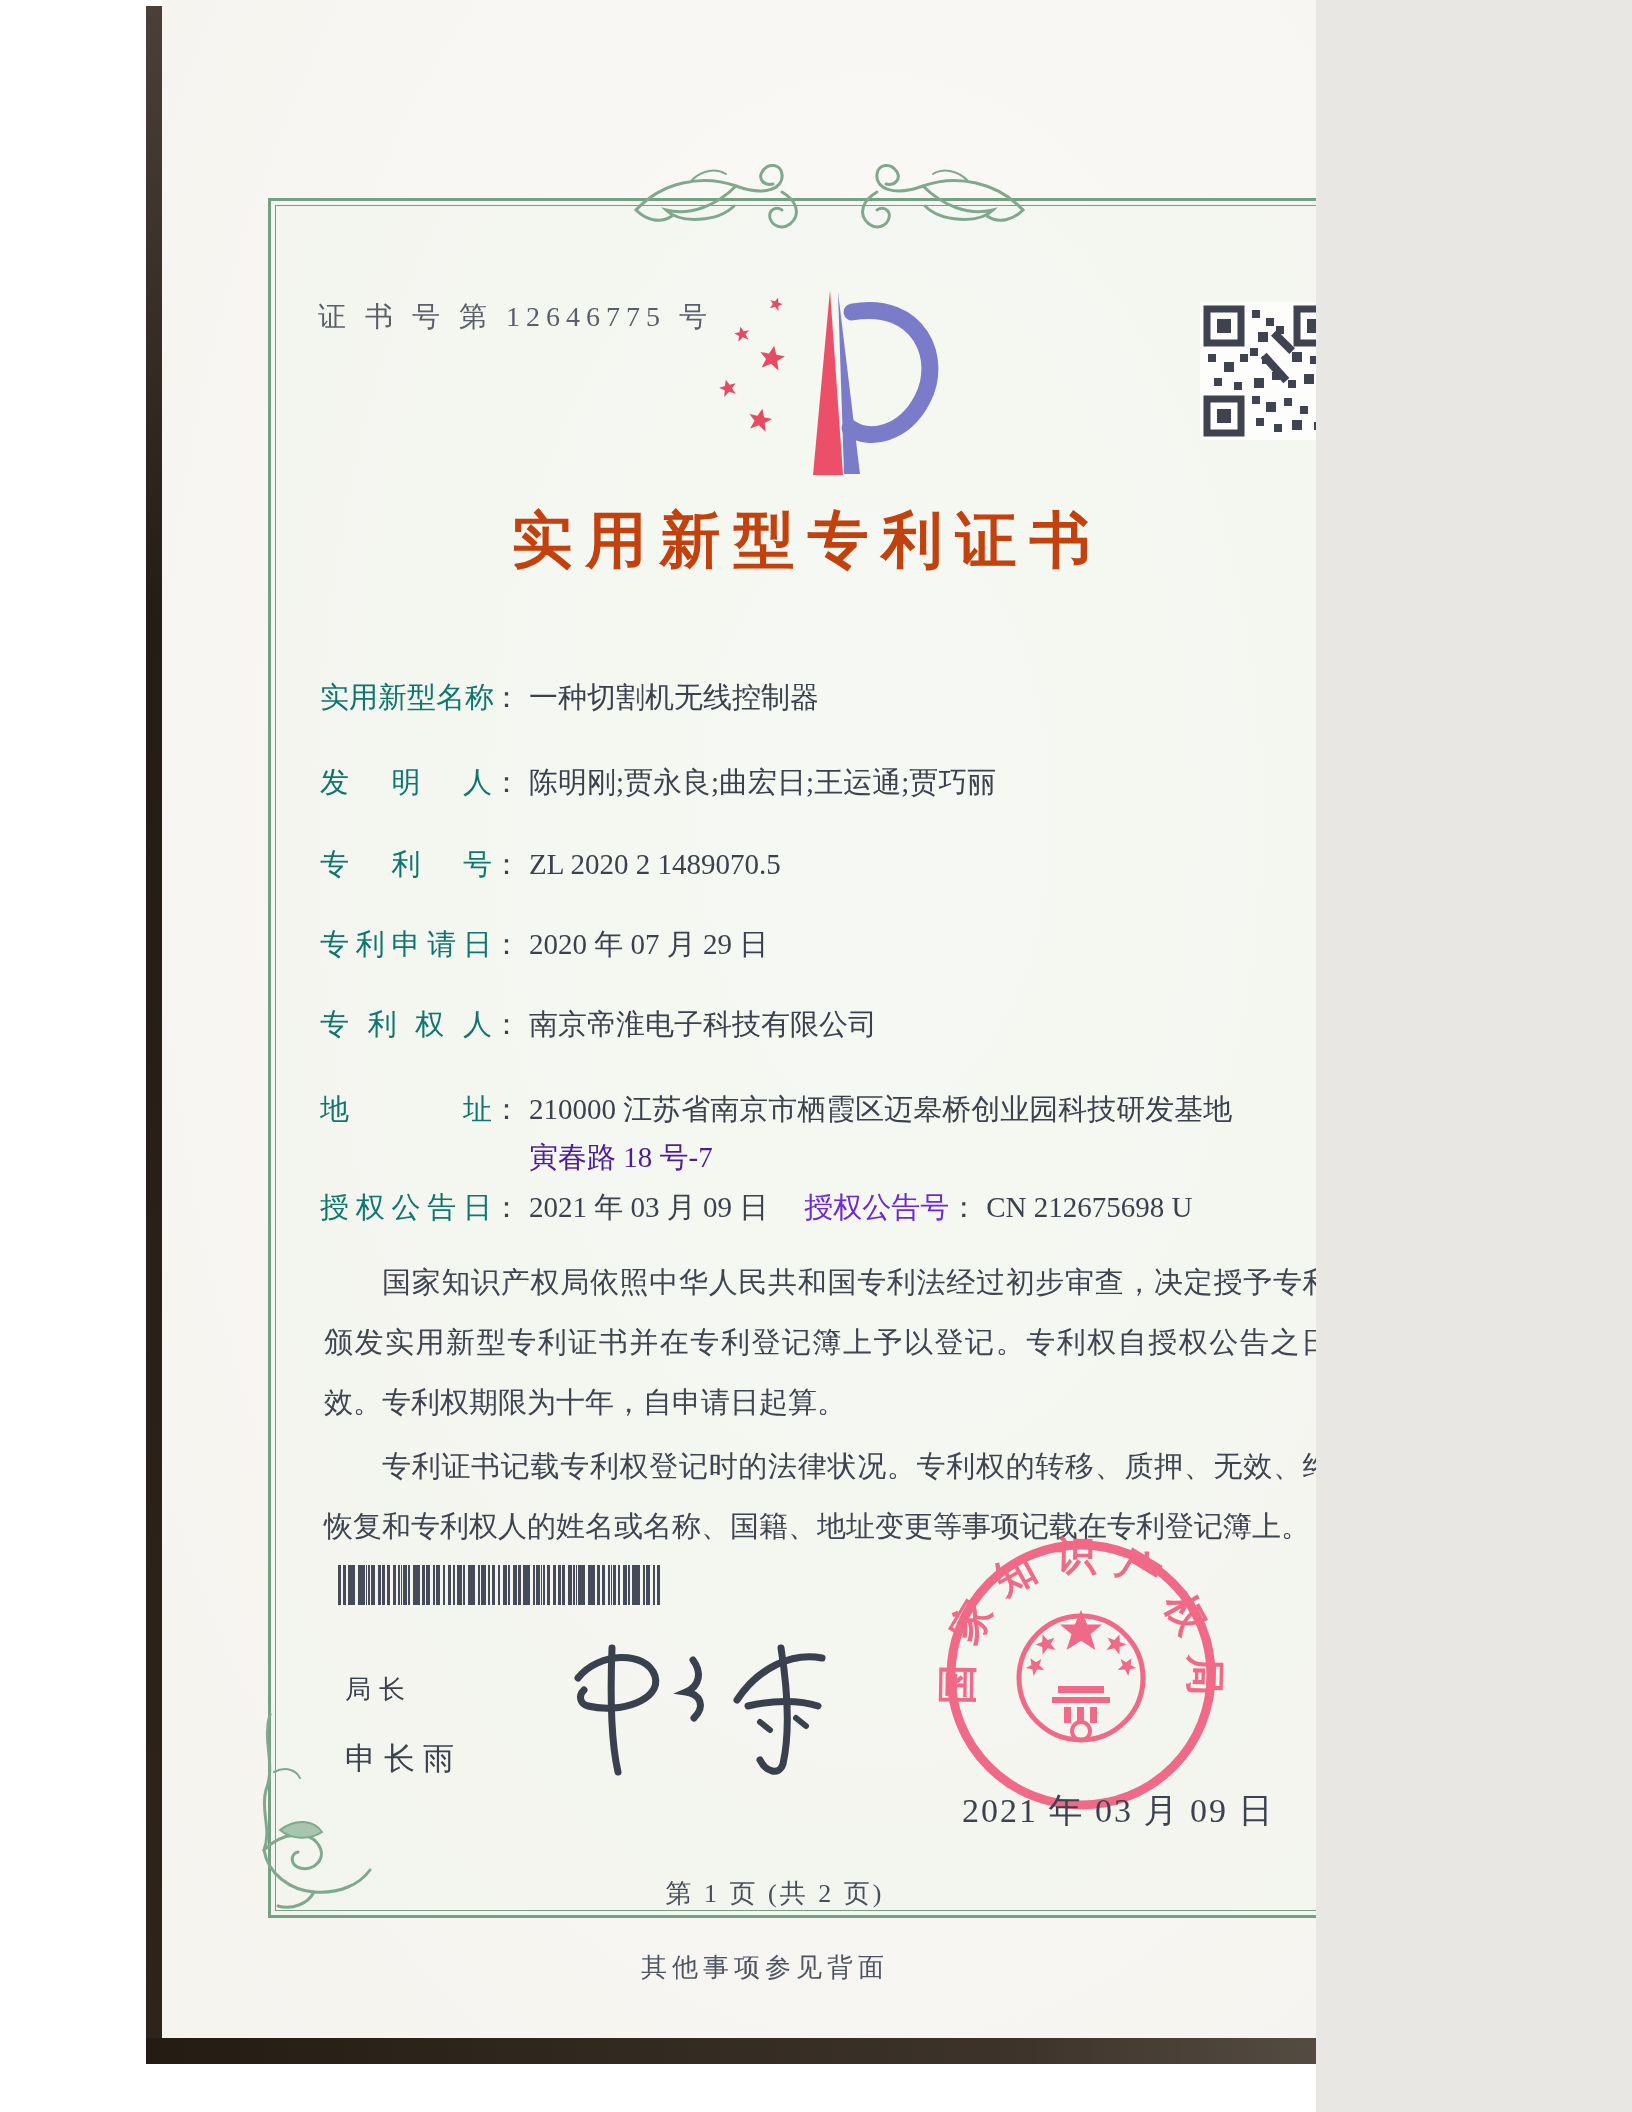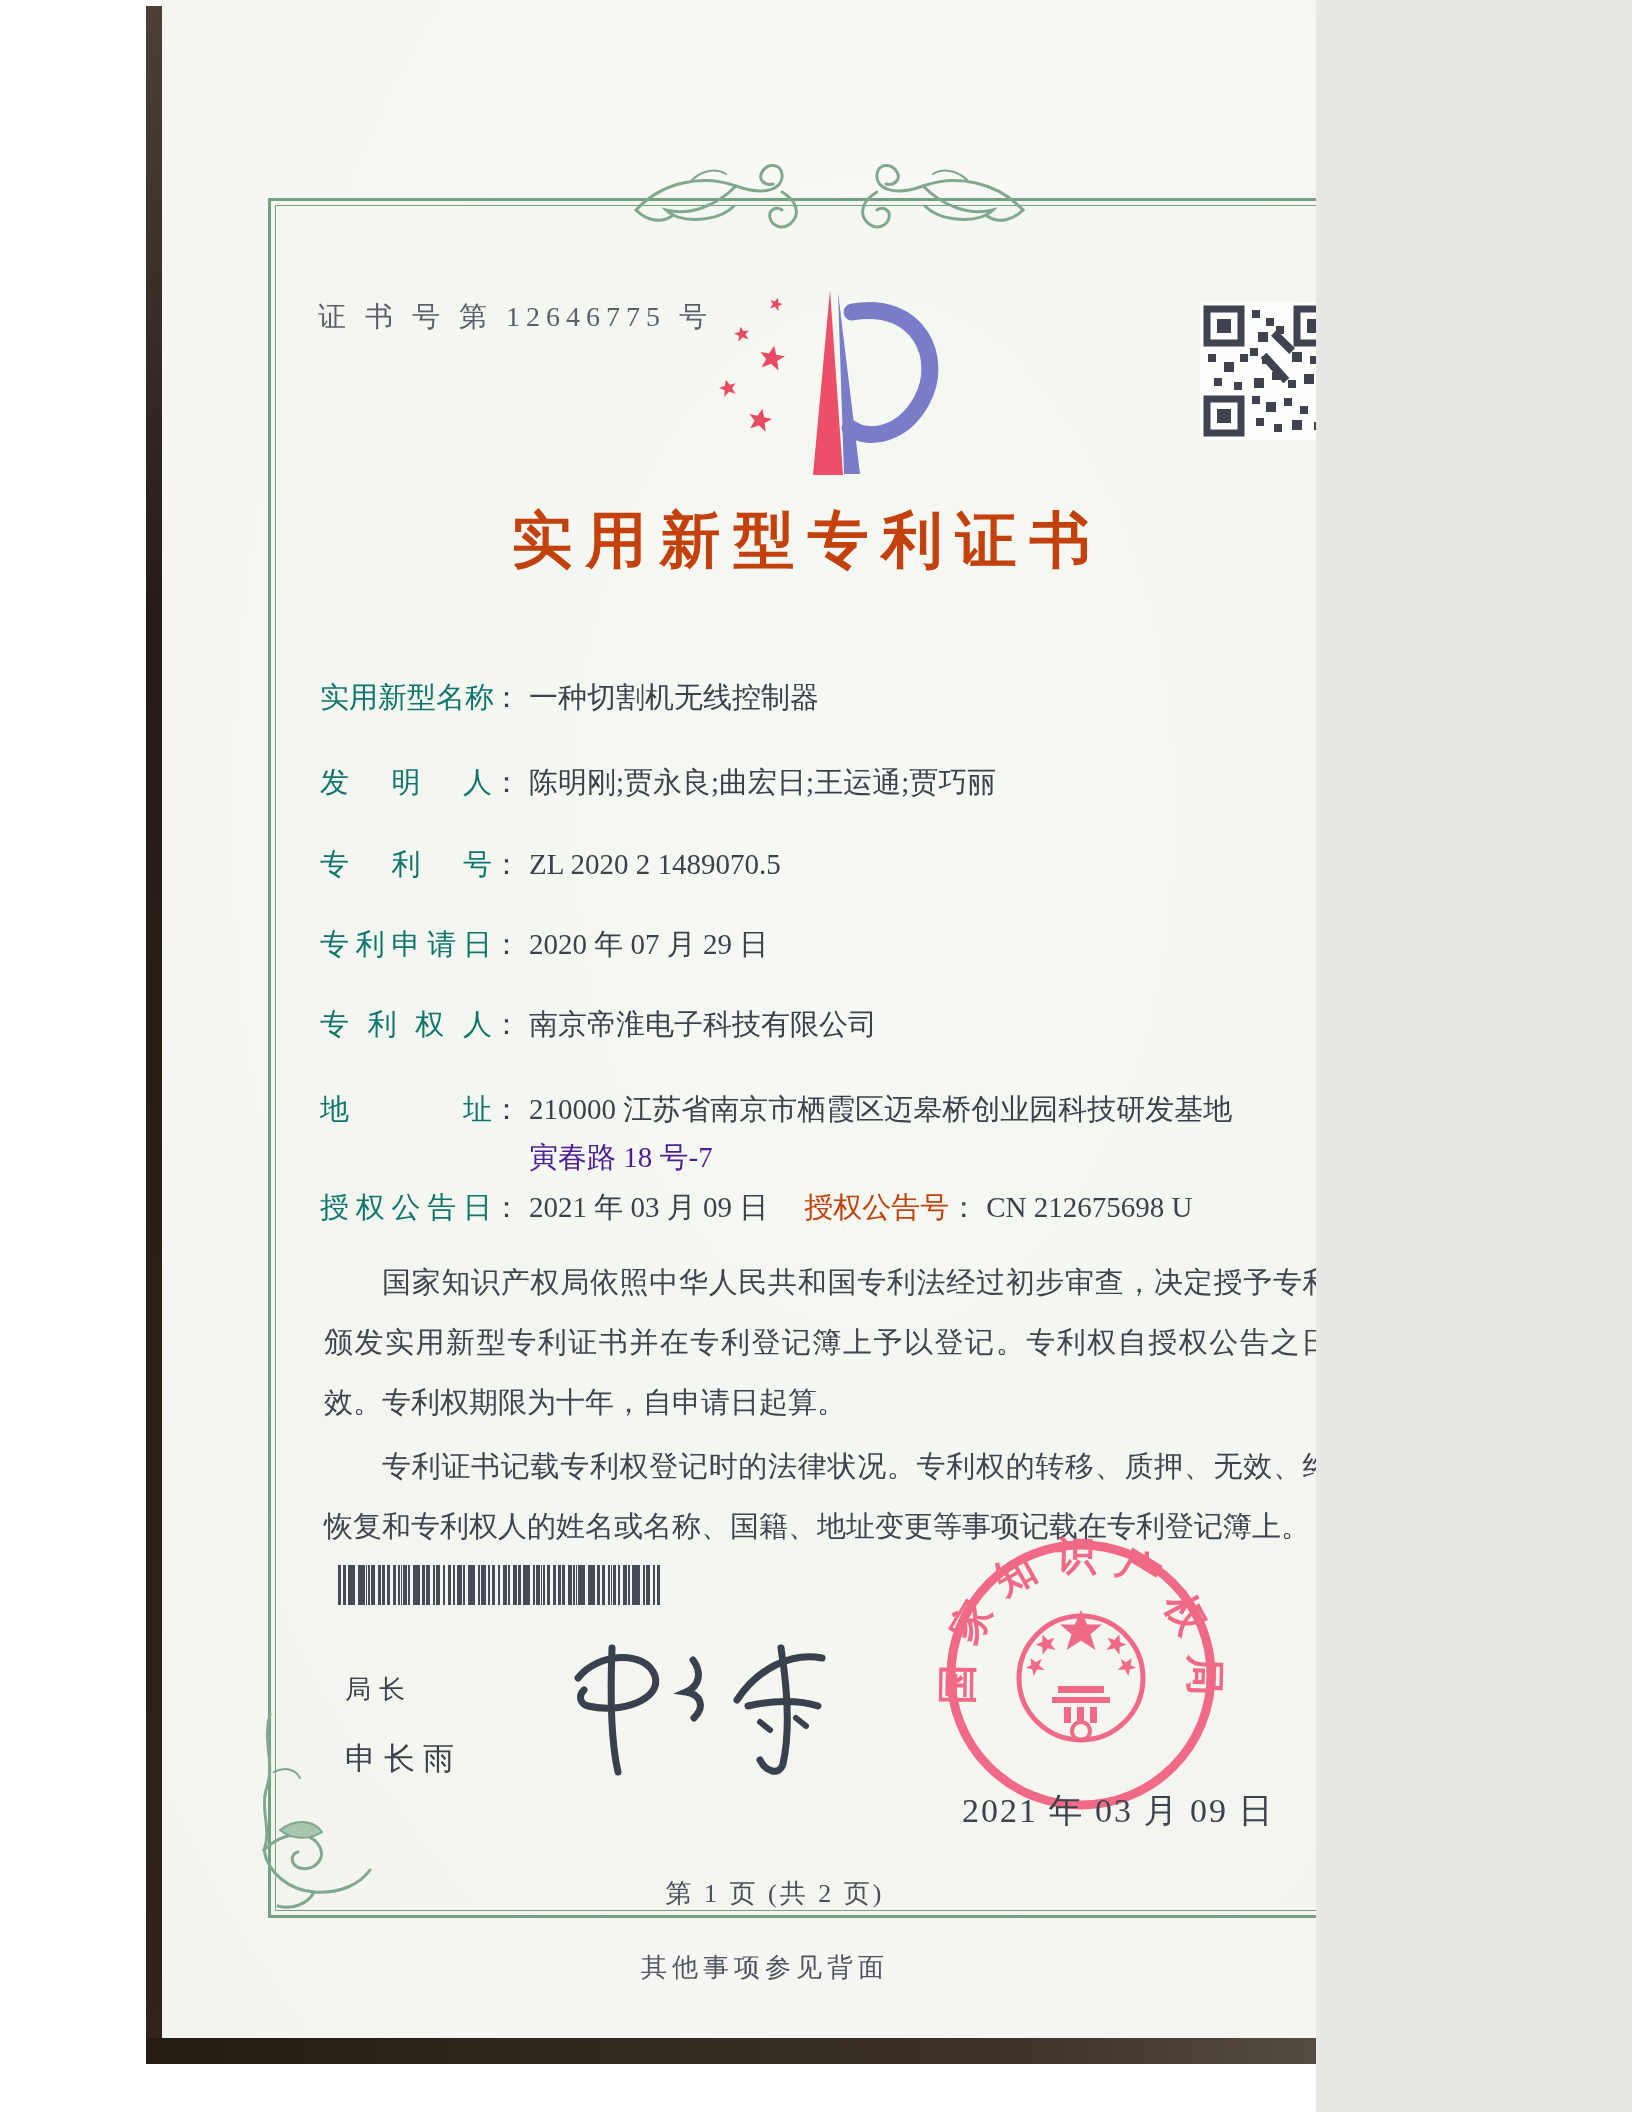--- a/index.html
+++ b/index.html
@@ -18,21 +18,21 @@
   .frame{position:absolute;left:268px;top:198px;width:1172px;height:1714px;
     border:3px solid #74a083;background:rgba(238,244,236,0.40);}
   .frame-inner{position:absolute;inset:4px;border:1px solid #74a083;}
   
   .certnum{position:absolute;left:318px;top:298px;font-size:28px;letter-spacing:6px;color:#5a5f6a;}
   .title{position:absolute;left:270px;top:500px;width:1075px;text-align:center;
     font-size:61px;font-weight:700;letter-spacing:13px;color:#c2410c;}
   .field{position:absolute;left:320px;width:1090px;font-size:29px;color:#3c424d;white-space:nowrap;}
   .field-label{display:inline-block;width:172px;text-align:justify;text-align-last:justify;color:#0f766e;}
   .field-value{margin-left:8px;}
-  .second-label{margin-left:36px;color:#c2410c;}
+  .second-label{margin-left:36px;color:#6d28d9;}
   .addr2{position:absolute;left:529px;top:1138px;font-size:29px;color:#4c1d95;}
   .paras{position:absolute;left:320px;top:1248px;width:1075px;font-size:29px;line-height:60px;
     color:#3f4550;text-align:justify;}
   .paras p{margin:4px;text-indent:2em;}
   .barcode{position:absolute;left:338px;top:1565px;width:322px;height:40px;background:
     repeating-linear-gradient(90deg,#454b58 0 2px,transparent 2px 5px),
     repeating-linear-gradient(90deg,#454b58 0 3px,transparent 3px 11px),
     repeating-linear-gradient(90deg,#454b58 0 1px,transparent 1px 7px);}
   .director-label{position:absolute;left:345px;top:1672px;font-size:26px;letter-spacing:8px;color:#3c424d;}
   .director-name{position:absolute;left:345px;top:1738px;font-size:31px;letter-spacing:8px;color:#3c424d;}

